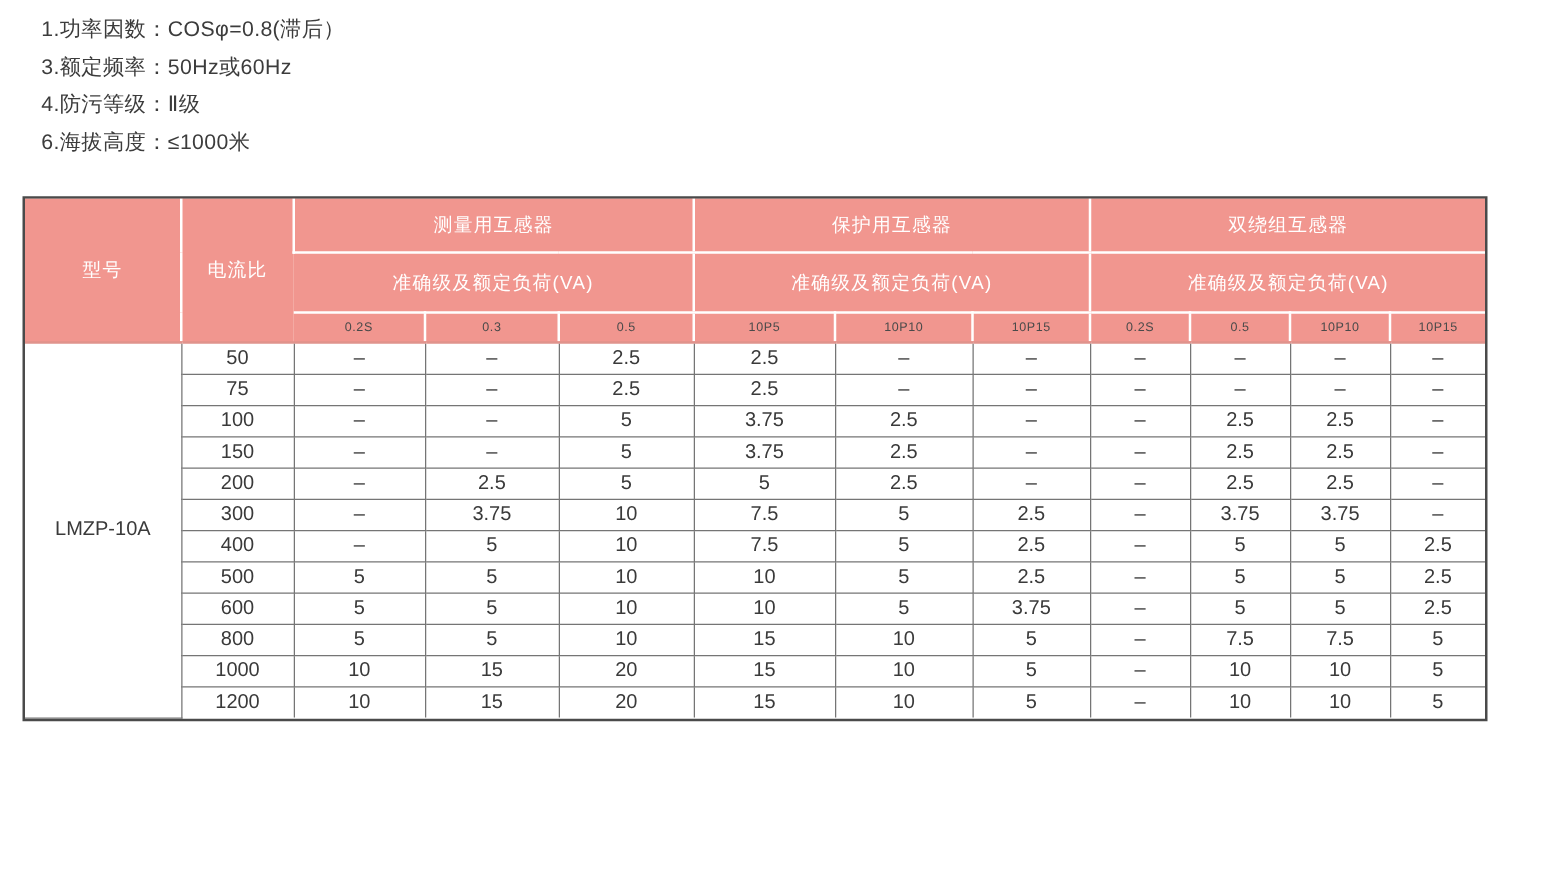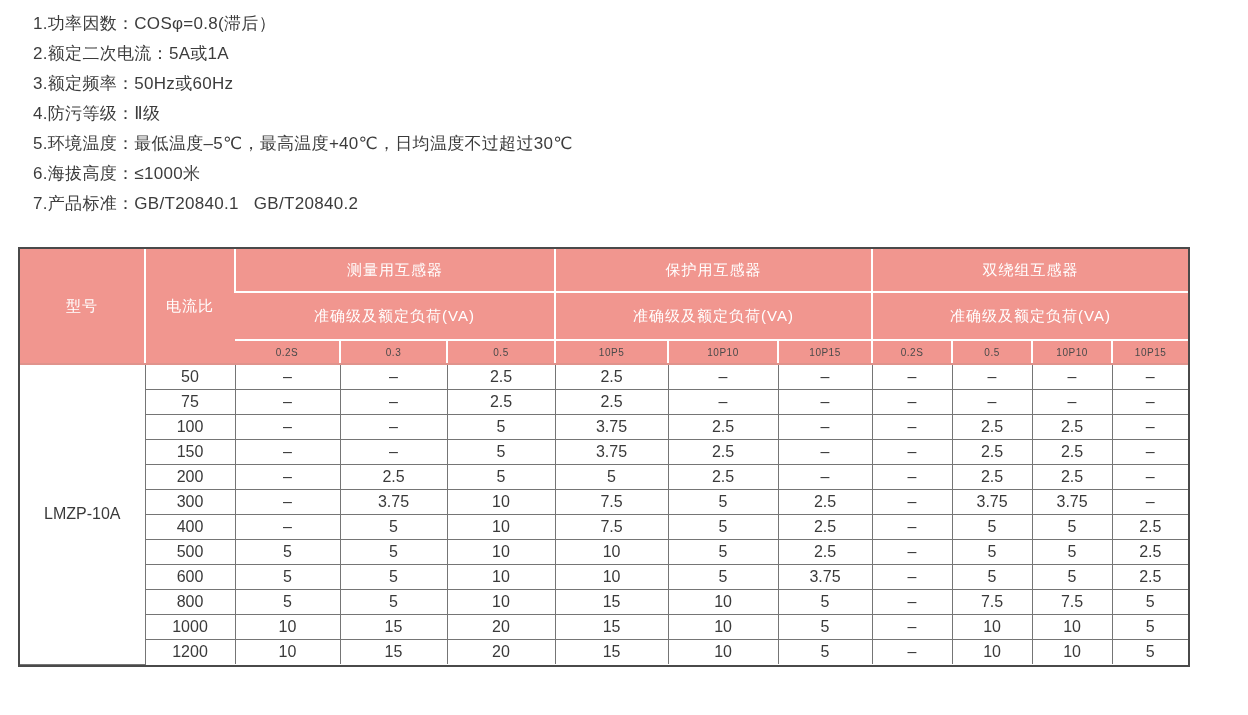--- a/index.html
+++ b/index.html
@@ -64,26 +64,23 @@
   tbody tr td:last-child { border-right: 0; }
   tbody tr:last-child td { border-bottom: 0; }
 </style>
 </head>
 <body>
 
 <div class="page">
 
   <div class="spec-list">
     <div class="spec-item">1.功率因数：COSφ=0.8(滞后）</div>
-    <div class="spec-item">2.额定二次电流：5A或1A</div>
     <div class="spec-item">3.额定频率：50Hz或60Hz</div>
     <div class="spec-item">4.防污等级：Ⅱ级</div>
-    <div class="spec-item">5.环境温度：最低温度–5℃，最高温度+40℃，日均温度不过超过30℃</div>
     <div class="spec-item">6.海拔高度：≤1000米</div>
-    <div class="spec-item">7.产品标准：GB/T20840.1   GB/T20840.2</div>
   </div>
 
   <div class="table-wrap">
     <table class="spec-table">
       <colgroup>
         <col style="width:125px">
           <col style="width:90px">
         <col style="width:105px">
           <col style="width:107px">
           <col style="width:108px">

